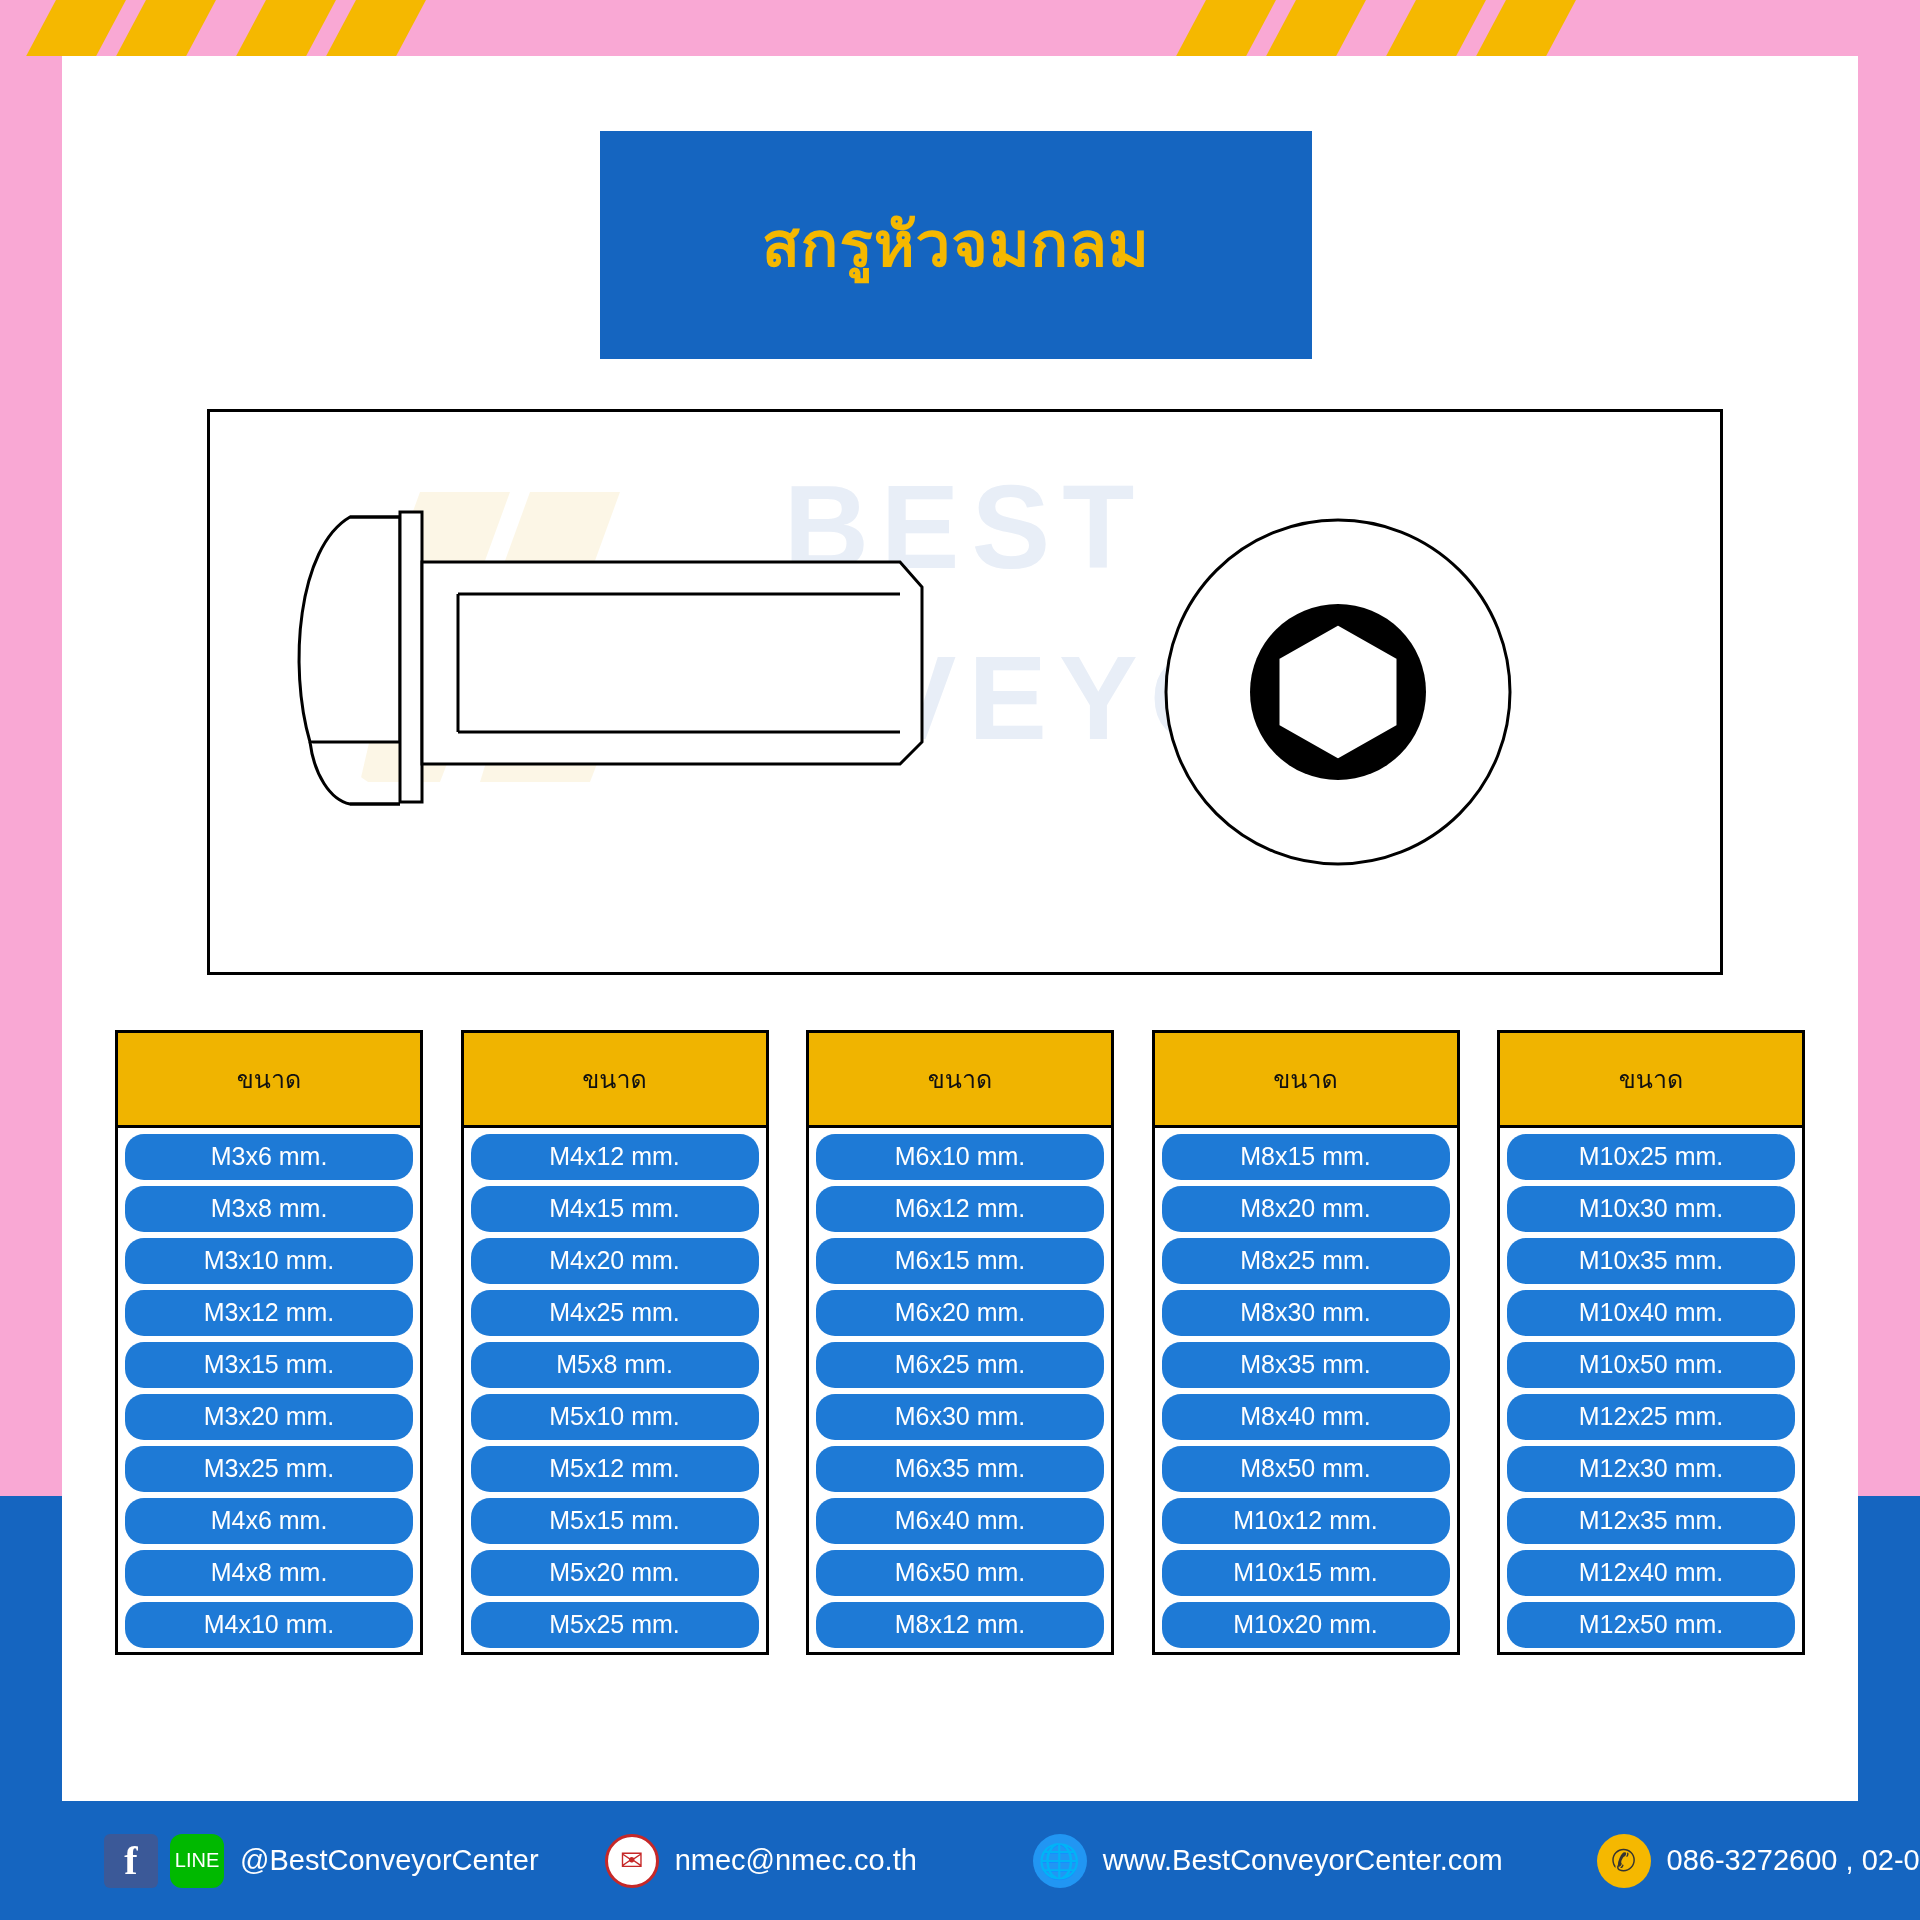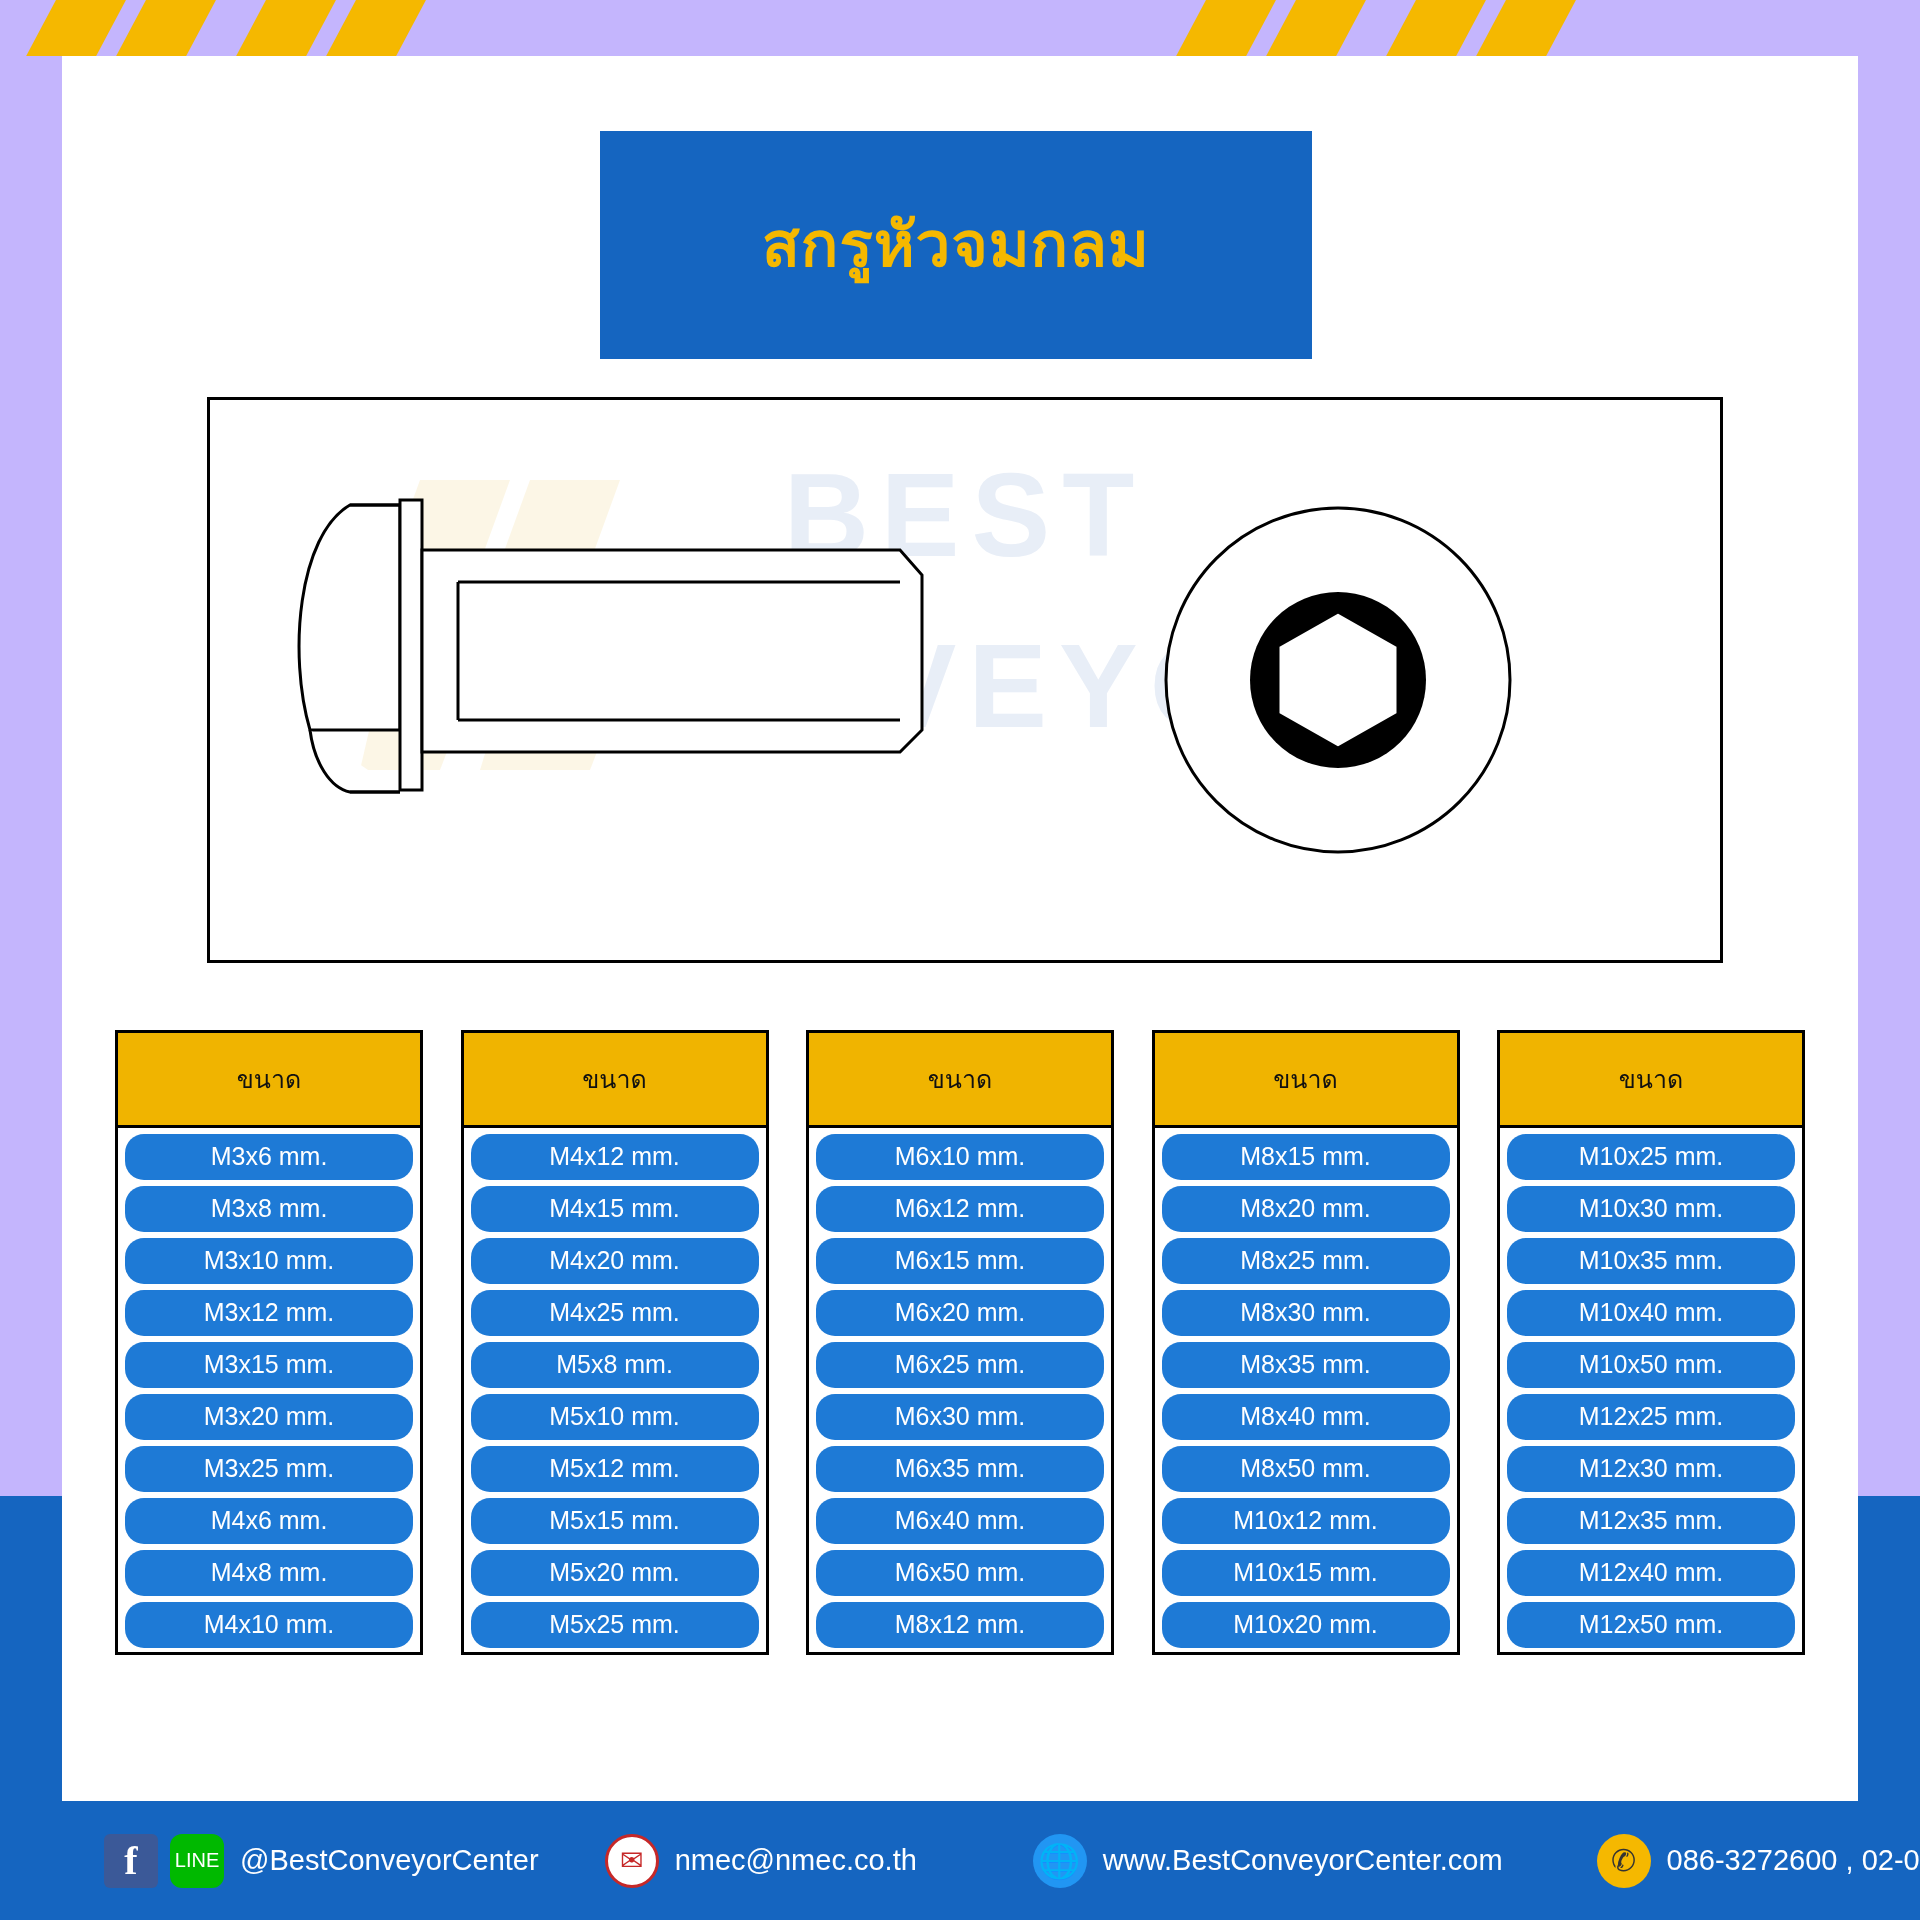--- a/index.html
+++ b/index.html
@@ -10,21 +10,21 @@
     width: 1920px;
     height: 1920px;
     background: #1565c0;
     font-family: "Liberation Sans", sans-serif;
     overflow: hidden;
   }
   .page {
     position: relative;
     width: 1920px;
     height: 1496px;
-    background: #c4b5fd;
+    background: #f9a8d4;
     box-sizing: border-box;
     padding-left: 44px;
   }
   
   .top-chevrons {
     position: absolute;
     top: 0; left: 0;
     width: 1920px;
     height: 56px;
     overflow: hidden;
@@ -64,21 +64,21 @@
     font-weight: bold;
     line-height: 1.22;
     letter-spacing: 1px;
     text-align: center;
     white-space: nowrap;
   }
   
   .drawing-frame {
     position: absolute;
     left: 207px;
-    top: 397px;
+    top: 409px;
     width: 1510px;
     height: 560px;
     border: 3px solid #000;
     background: #fff;
     overflow: hidden;
   }
   .watermark {
     position: absolute;
     left: 0;
     top: 30px;

